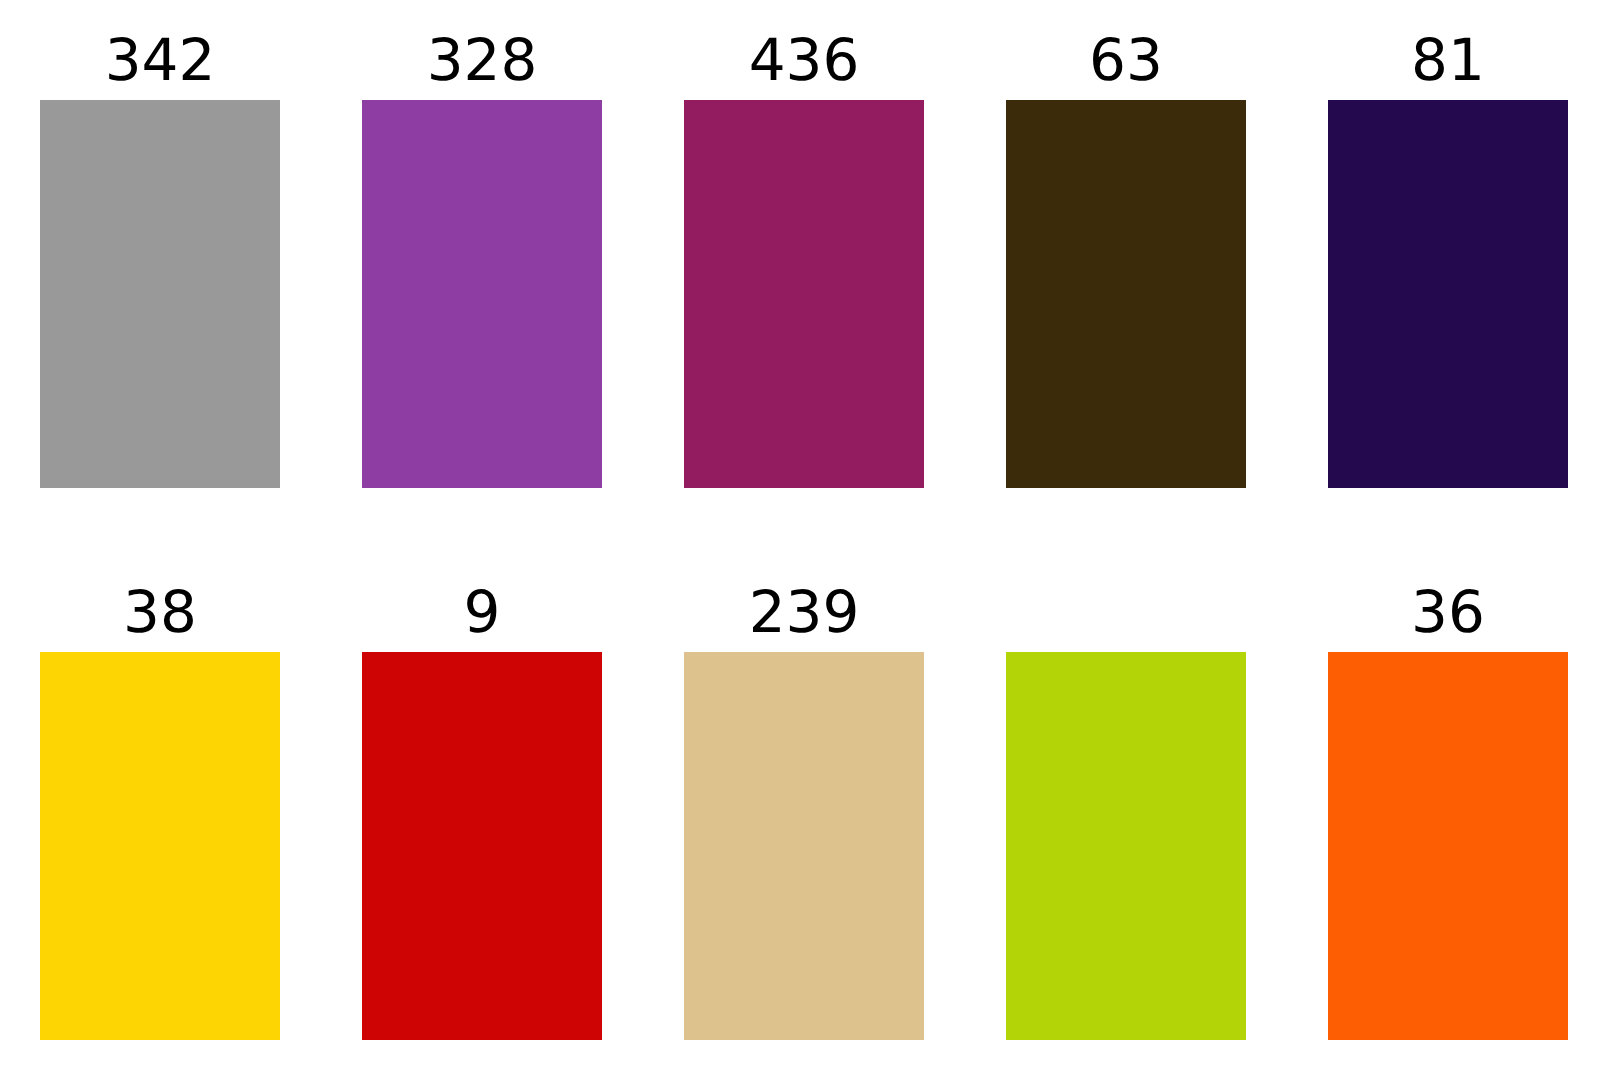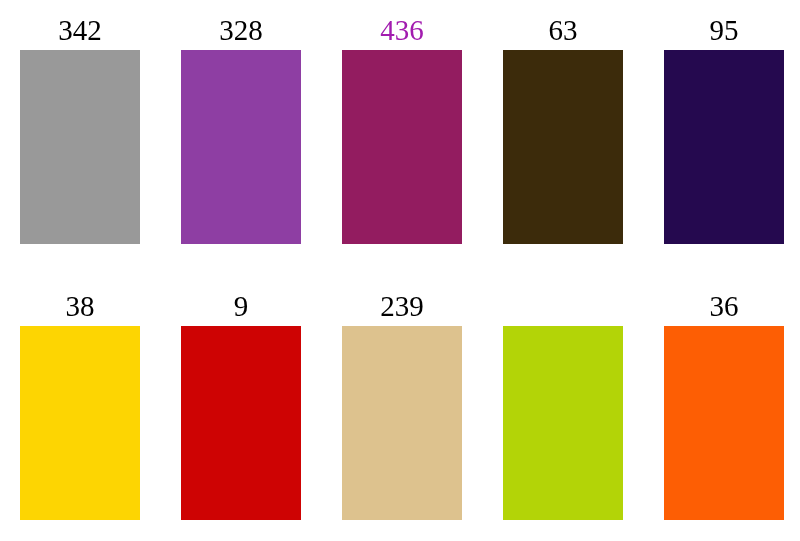--- a/index.html
+++ b/index.html
@@ -12,21 +12,20 @@
     width: 800px;
     height: 541px;
     overflow: hidden;
     font-family: "DejaVu Sans", "Liberation Sans", sans-serif;
   }
   #swatch-canvas {
     position: relative;
     width: 800px;
     height: 541px;
     background: #ffffff;
-    font-family: Liberation Serif, serif;
   }
   .swatch-row {
     position: absolute;
     left: 0;
     width: 800px;
     height: 230px;
   }
   #swatch-row-1 { top: 14px; }
   #swatch-row-2 { top: 290px; }
 
@@ -76,31 +75,31 @@
       <div class="swatch-label" style="color: rgb(0, 0, 0);">342</div>
       <div class="swatch-block" style="background: rgb(153, 153, 153);"></div>
     </div>
 
     <div class="swatch-cell col-1">
       <div class="swatch-label" style="color: rgb(0, 0, 0);">328</div>
       <div class="swatch-block" style="background: rgb(142, 62, 163);"></div>
     </div>
 
     <div class="swatch-cell col-2">
-      <div class="swatch-label" style="color: #a21caf;">436</div>
+      <div class="swatch-label" style="color: #000000;">436</div>
       <div class="swatch-block" style="background: rgb(147, 28, 96);"></div>
     </div>
 
     <div class="swatch-cell col-3">
       <div class="swatch-label" style="color: rgb(0, 0, 0);">63</div>
       <div class="swatch-block" style="background: rgb(60, 43, 11);"></div>
     </div>
 
     <div class="swatch-cell col-4">
-      <div class="swatch-label" style="color: rgb(0, 0, 0);">95</div>
+      <div class="swatch-label" style="color: rgb(0, 0, 0);">81</div>
       <div class="swatch-block" style="background: rgb(37, 9, 79);"></div>
     </div>
 
   </div>
 
   <div class="swatch-row" id="swatch-row-2">
 
     <div class="swatch-cell col-0">
       <div class="swatch-label" style="color: rgb(0, 0, 0);">38</div>
       <div class="swatch-block" style="background: rgb(253, 213, 2);"></div>

